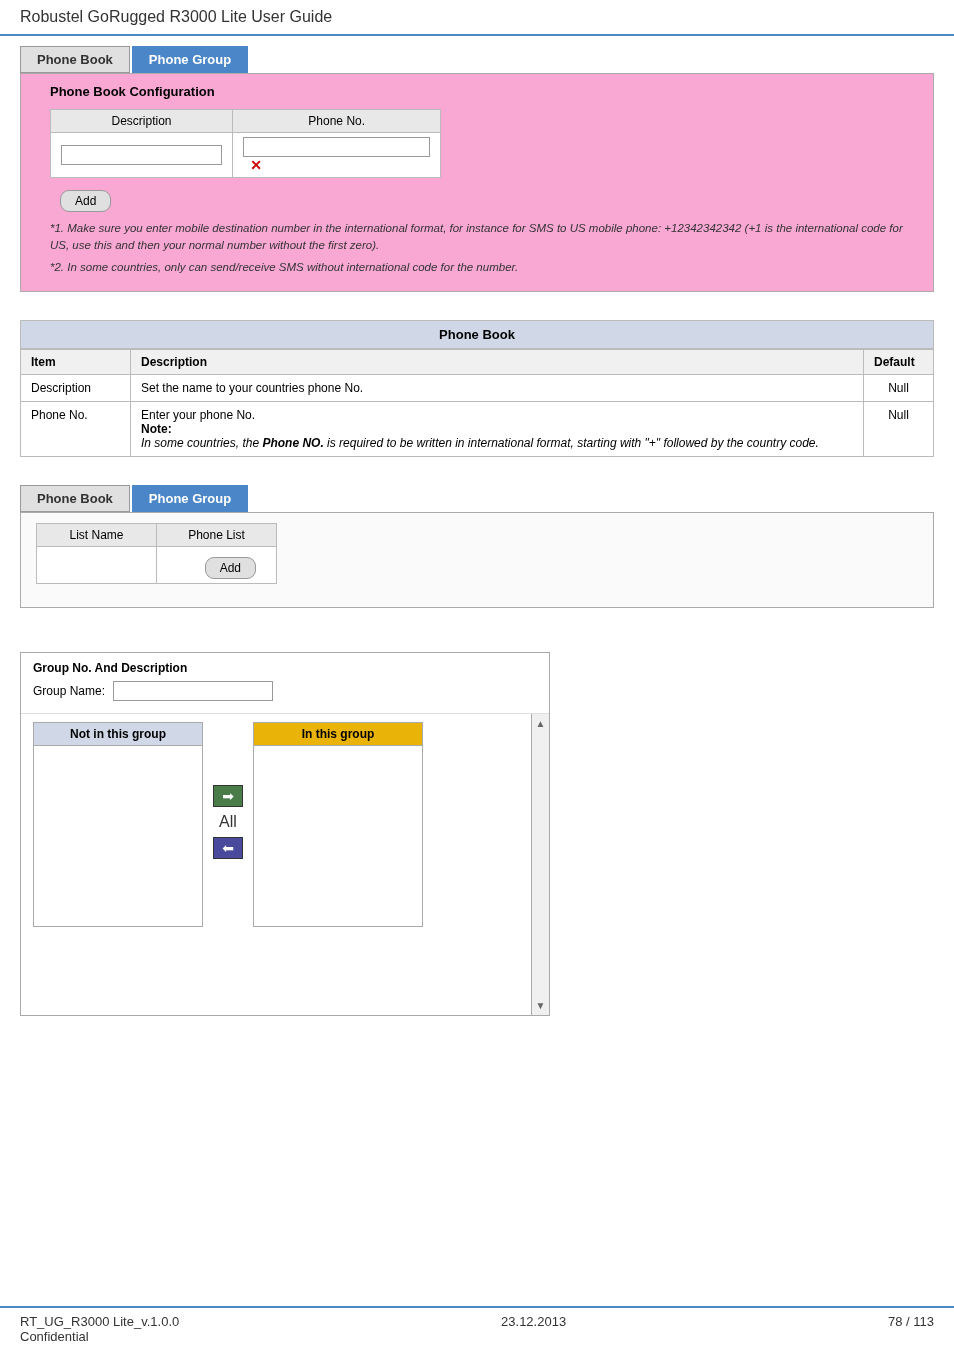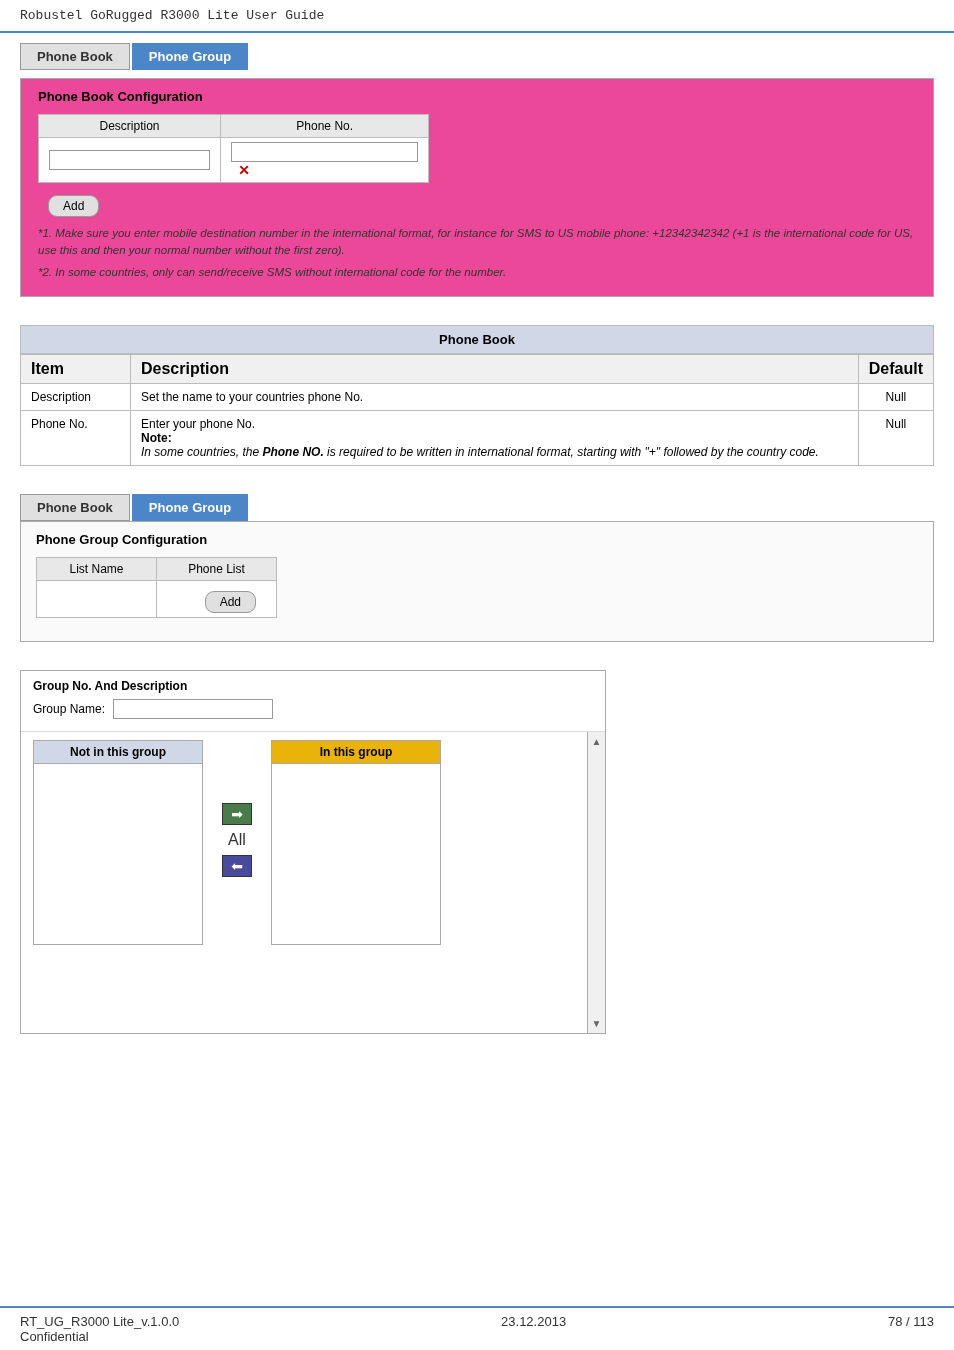--- a/index.html
+++ b/index.html
@@ -9,24 +9,23 @@
       background: #fff;
       color: #000;
       width: 954px;
       min-height: 1350px;
       position: relative;
     }
 
     
     .doc-header {
       padding: 8px 20px;
-      font-size: 13px;
+      font-size: 16px;
       color: #333;
       border-bottom: 2px solid #4a86c8;
-      font-family: Liberation Mono, monospace;
     }
 
     
     .content {
       padding: 10px 20px;
     }
 
     
     .tab-bar {
       display: flex;
@@ -44,23 +43,23 @@
     }
     .tab.active {
       background: #4a86c8;
       color: #fff;
       border-color: #4a86c8;
     }
 
     
     .config-box {
       border: 1px solid #aaa;
-      padding: 10px 15px 15px 17px;
-      margin-top: 8px;
-      background: #ec4899;
+      padding: 10px 15px 15px 29px;
+      margin-top: 0;
+      background: #f9a8d4;
     }
     .config-title {
       font-weight: bold;
       font-size: 13px;
       margin-bottom: 10px;
       color: #000;
     }
 
     
     .config-table {
@@ -138,21 +137,21 @@
       border: 1px solid #bbb;
       font-weight: bold;
       font-size: 13px;
       padding: 6px;
       text-align: center;
     }
     .info-table th {
       background: #f0f0f0;
       border: 1px solid #bbb;
       padding: 5px 10px;
-      font-size: 16px;
+      font-size: 12px;
       text-align: left;
     }
     .info-table td {
       border: 1px solid #bbb;
       padding: 6px 10px;
       font-size: 12px;
       vertical-align: top;
     }
     .info-table td.item-col {
       width: 110px;
@@ -168,22 +167,22 @@
     .group-config-box {
       border: 1px solid #aaa;
       padding: 10px 15px 15px 15px;
       background: #fafafa;
     }
 
     
     .popup-box {
       border: 1px solid #aaa;
       background: #fff;
-      width: 586px;
-      margin-top: 10px;
+      width: 530px;
+      margin-top: 26px;
     }
     .popup-section {
       padding: 8px 12px;
       border-bottom: 1px solid #ddd;
     }
     .popup-section-title {
       font-weight: bold;
       font-size: 12px;
       margin-bottom: 6px;
     }
@@ -383,21 +382,20 @@
   <div class="tab-bar">
     <div class="tab">
       <span>Phone Book</span>
     </div>
     <div class="tab active">
       <span>Phone Group</span>
     </div>
   </div>
 
   <div class="group-config-box">
-    <div class="config-title">Phone Group Configuration</div>
     <table class="config-table">
       <thead>
         <tr>
           <th>
             <span>List Name</span>
           </th>
           <th>
             <span>Phone List</span>
           </th>
         </tr>
@@ -426,21 +424,21 @@
       <div class="popup-row">
         <label>Group Name:</label>
         <input type="text" style="">
       </div>
     </div>
 
     <div style="display:flex;">
       <div style="flex:1;">
         <div class="popup-section" style="border-bottom:none;">
 
-          <div style="display:flex;align-items:flex-start;gap:9px;">
+          <div style="display:flex;align-items:flex-start;gap:0;">
 
             <div class="panel-box">
               <div class="panel-header">
                 <span>Not in this group</span>
               </div>
               <div class="panel-content"></div>
             </div>
 
             <div class="arrow-col">
               <button class="arrow-btn">➡</button>

